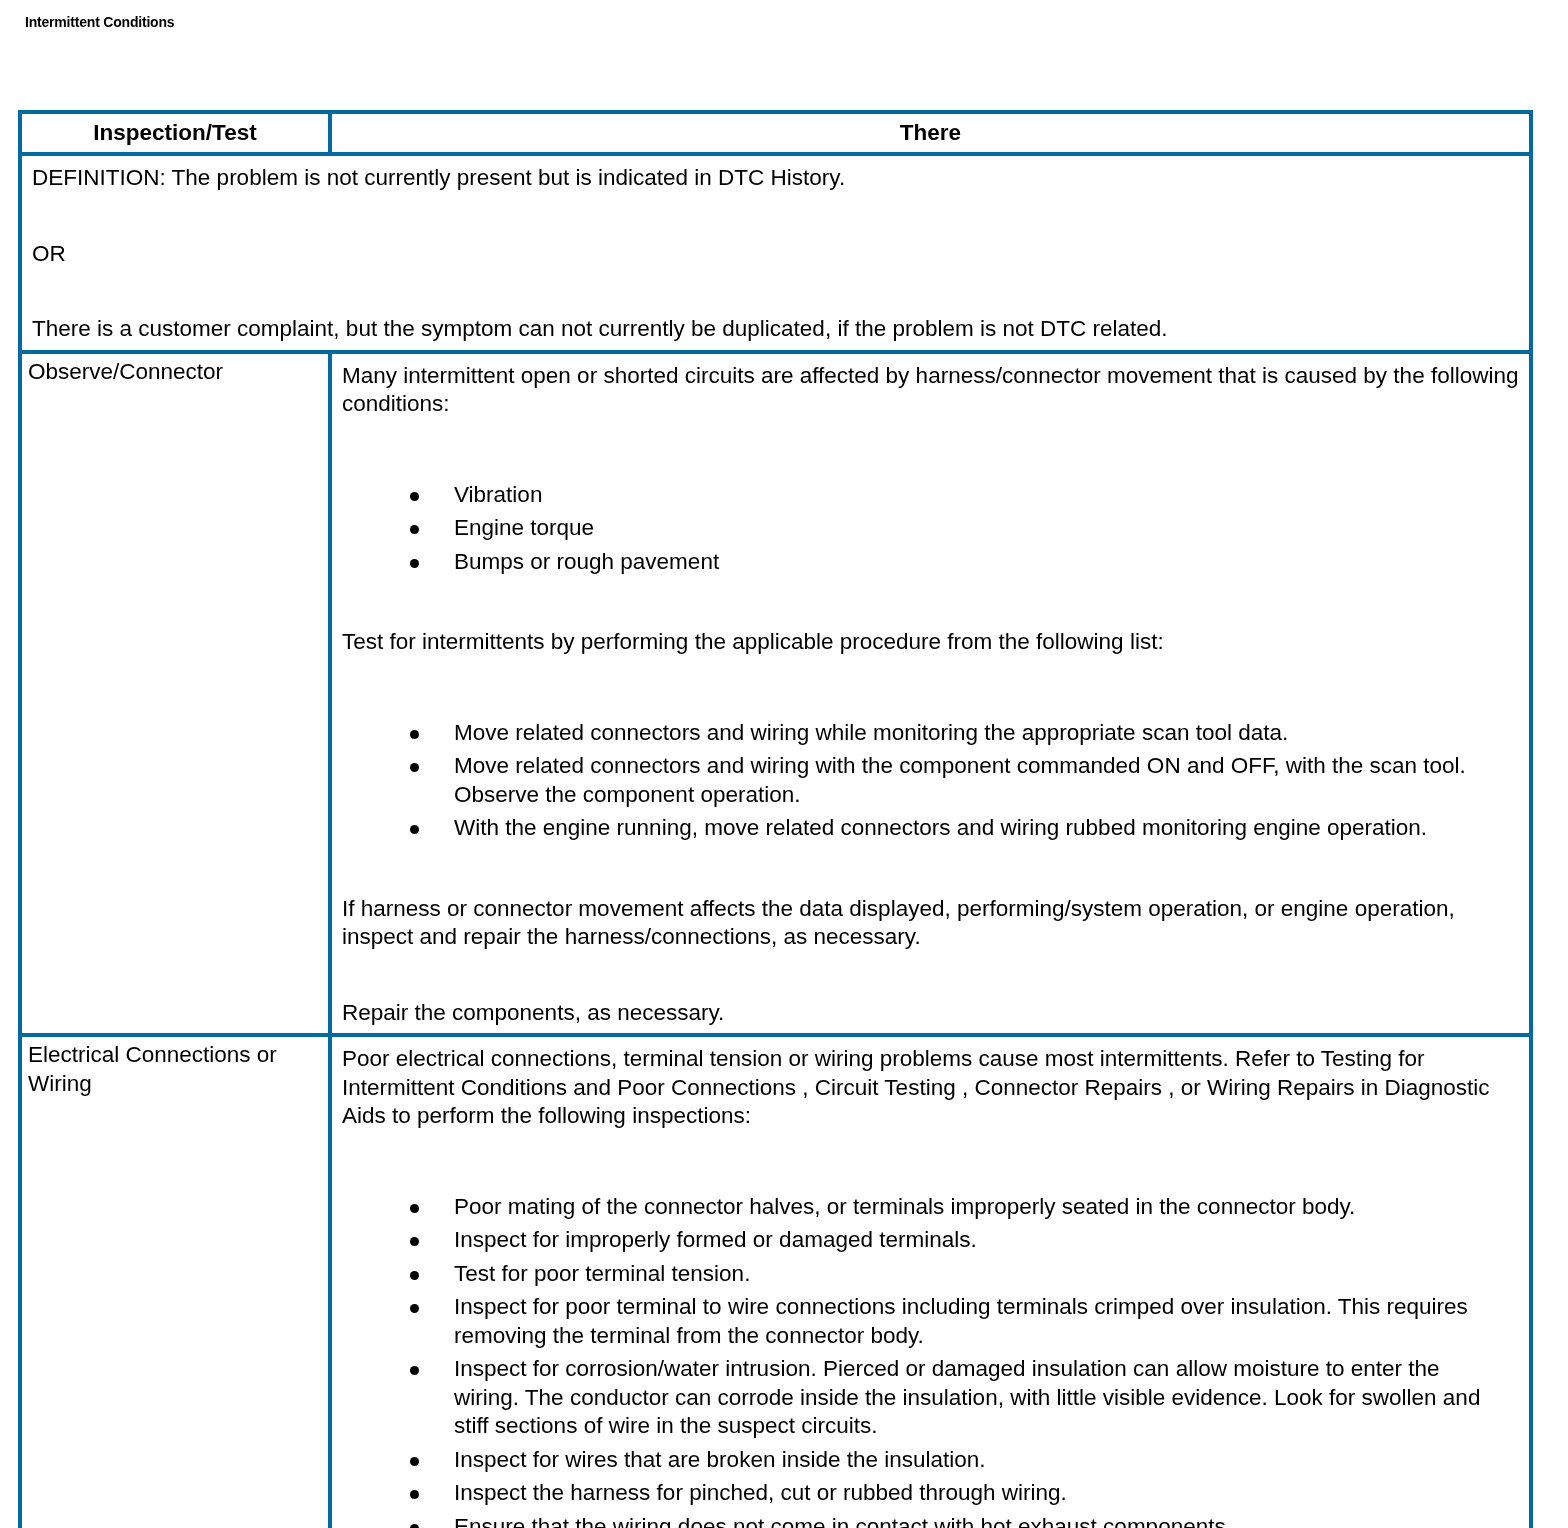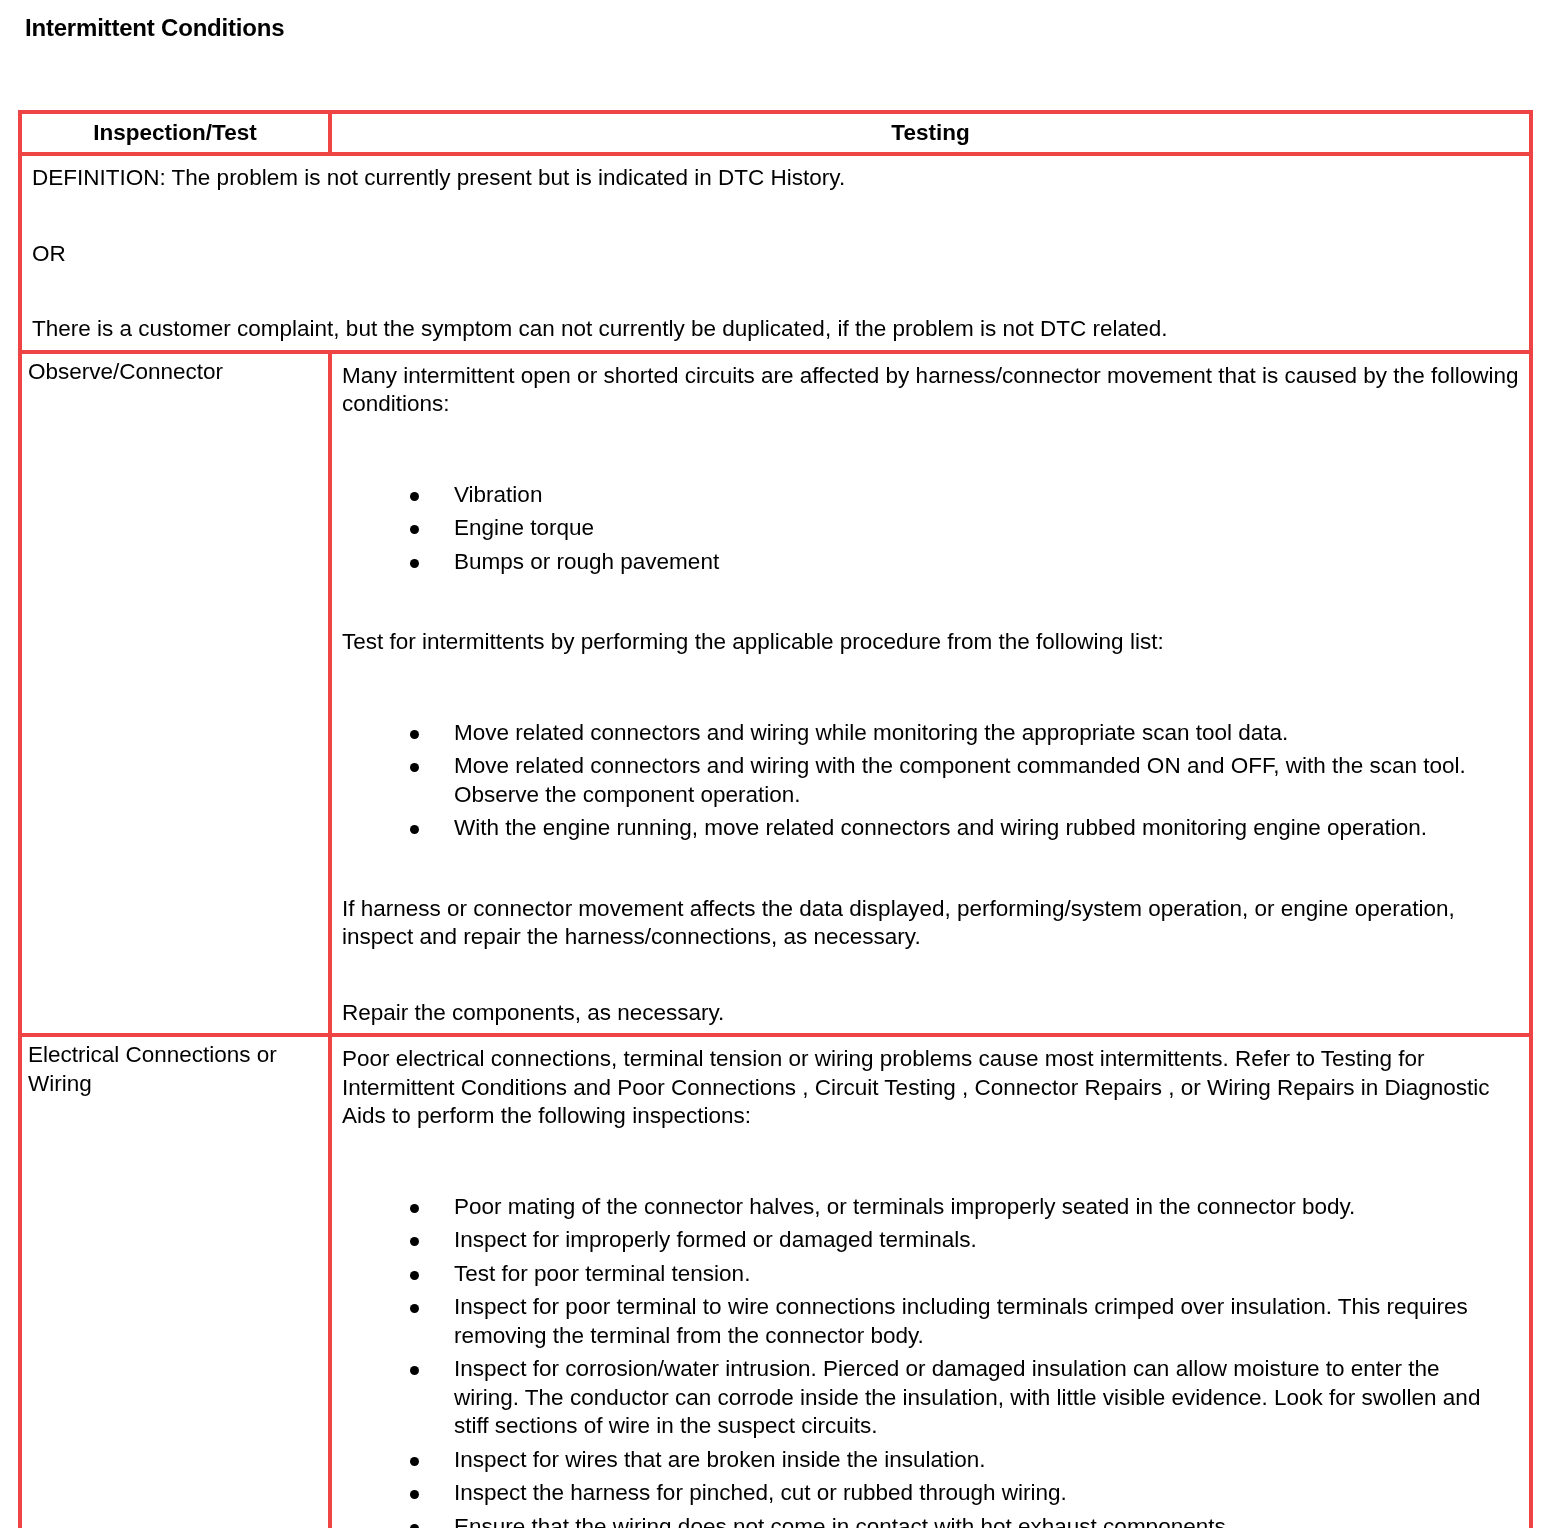--- a/index.html
+++ b/index.html
@@ -2,30 +2,30 @@
 <html><head>
 <meta charset="utf-8">
 <style>
   html, body { margin: 0; padding: 0; background: #ffffff; }
   body {
     width: 1568px; height: 1528px; position: relative; overflow: hidden;
     font-family: "Liberation Sans", sans-serif; color: #000;
   }
   .doc-title {
     position: absolute; left: 25px; top: 14px;
-    font-size: 24px; font-weight: bold; letter-spacing: -0.2px;
+    font-size: 14px; font-weight: bold; letter-spacing: -0.2px;
   }
   table.proc {
     position: absolute; left: 18px; top: 110px;
     width: 1515px; border-collapse: collapse;
     border: 4px solid #000;
     font-size: 22.5px; line-height: 28.5px;
   }
   table.proc td, table.proc th {
-    border: 4px solid #ef4444; vertical-align: top;
+    border: 4px solid #0369a1; vertical-align: top;
     padding: 4px 6px 2px 6px;
   }
   table.proc th {
     font-weight: bold; text-align: center; height: 29px; padding: 5px 4px 4px 4px;
   }
   .col1 { width: 294px; }
   .para { margin: 4px; }
   .gap1 { height: 39px; }
   .gap2 { height: 37px; }
   ul.bl { list-style: none; margin: 16px; padding: 0 0 0 56px; }
@@ -41,21 +41,21 @@
 </style>
 </head>
 <body>
 
 <div class="doc-title">Intermittent Conditions</div>
 
 <table class="proc">
   <tbody>
       <tr>
     <th class="col1">Inspection/Test</th>
-    <th>Testing</th>
+    <th>There</th>
   </tr>
 
   <tr>
     <td colspan="2" class="def-cell">
       <p class="para">DEFINITION: The problem is not currently present but is indicated in DTC History.</p>
       <div class="gap1"></div>
       <p class="para">OR</p>
       <div class="gap1"></div>
       <p class="para">There is a customer complaint, but the symptom can not currently be duplicated, if the problem is not DTC related.</p>
     </td>

